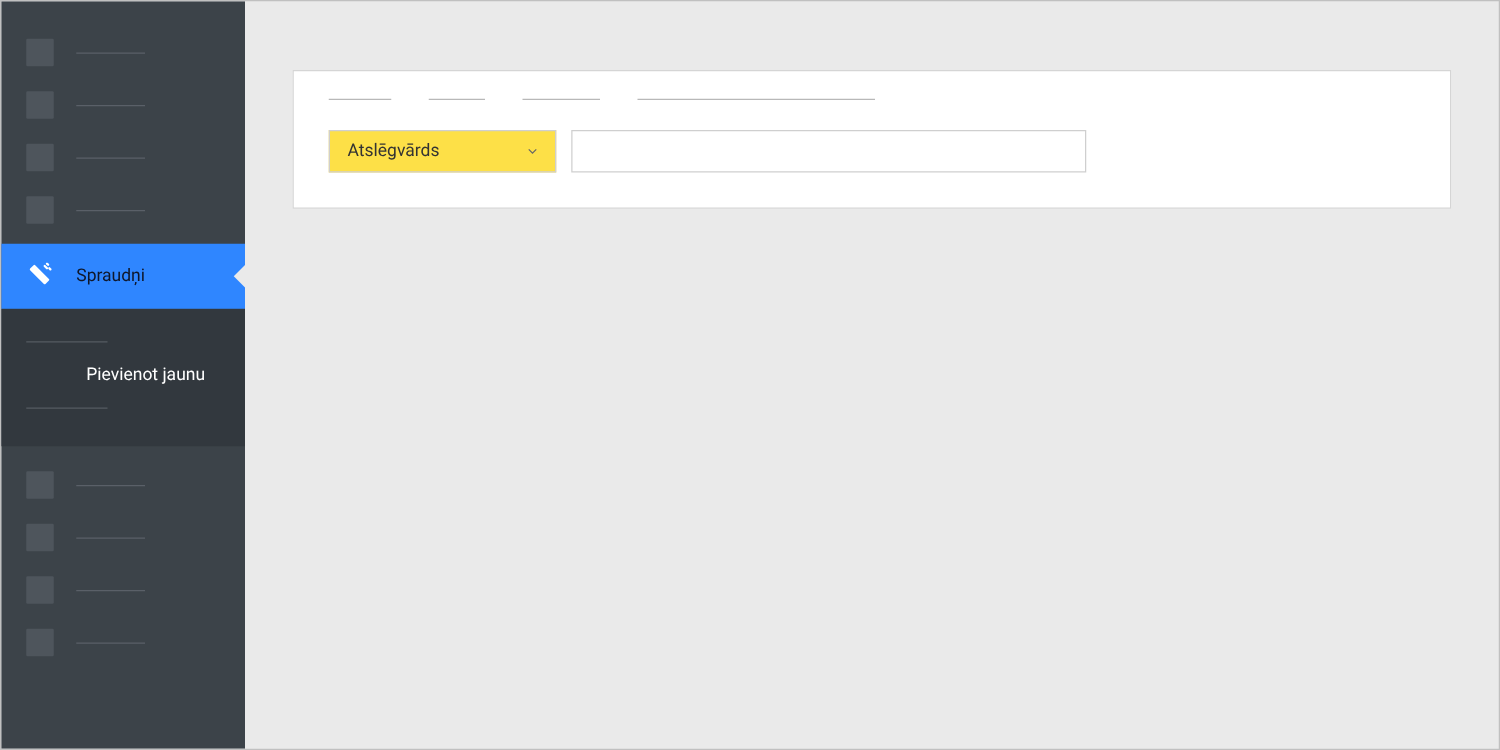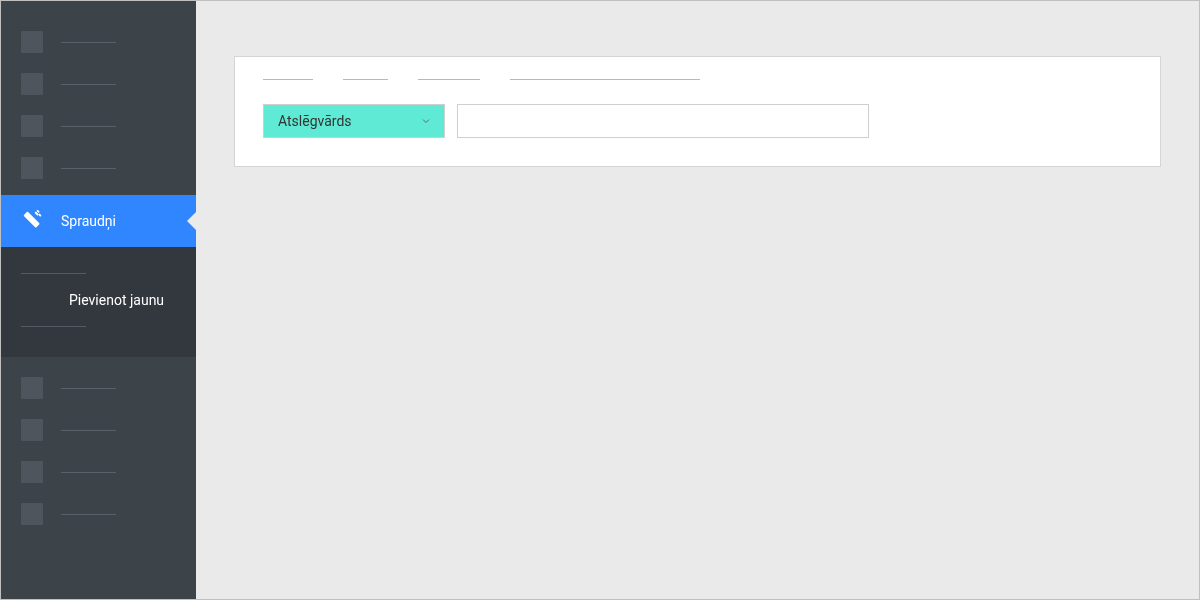--- a/index.html
+++ b/index.html
@@ -51,21 +51,21 @@
     }
     .sb-item.active .icon-wrap {
       width: 24px;
       height: 24px;
       display: flex;
       align-items: center;
       justify-content: center;
       margin-right: 16px;
     }
     .sb-item.active .label {
-      color: #ffffff;
+      color: #0f172a;
       font-size: 14px;
     }
     .sb-item.active::after {
       content: "";
       position: absolute;
       right: -1px;
       top: 50%;
       transform: translateY(-50%);
       width: 0;
       height: 0;
@@ -119,21 +119,21 @@
     .select {
       display: flex;
       align-items: center;
       justify-content: space-between;
       width: 182px;
       height: 34px;
       border: 1px solid #cfcfcf;
       padding: 0 12px 0 14px;
       font-size: 14px;
       color: #333;
-      background: #5eead4;
+      background: #fde047;
       cursor: pointer;
     }
     .chevron {
       width: 12px;
       height: 12px;
     }
     .search-input {
       width: 412px;
       height: 34px;
       border: 1px solid #cfcfcf;

